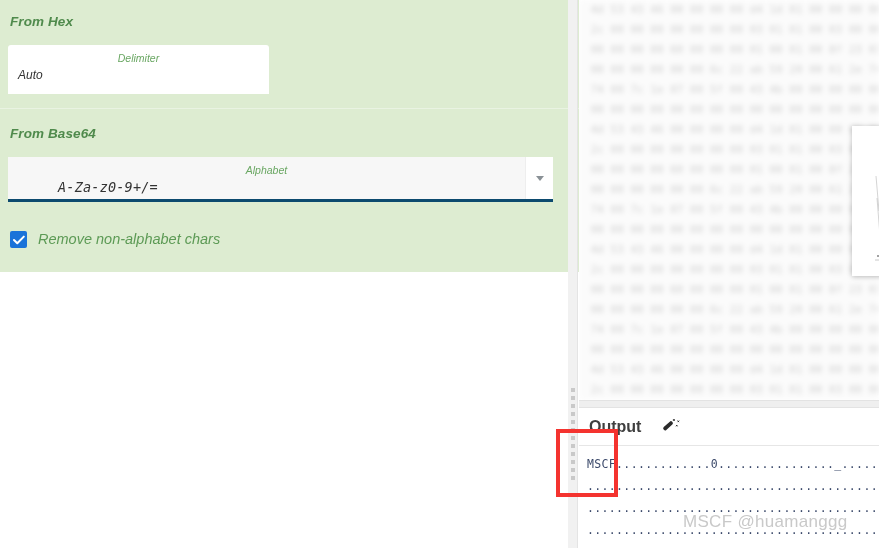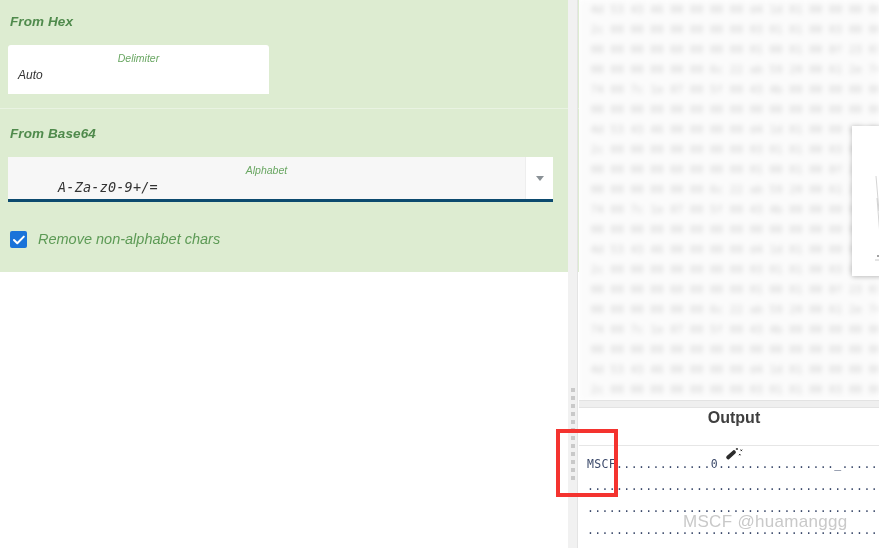--- a/index.html
+++ b/index.html
@@ -194,21 +194,20 @@
     background: #ffffff;
   }
   #output-header {
     position: relative;
     height: 37px;
     display: flex;
     align-items: center;
     padding-left: 10px;
     gap: 20px;
     border-bottom: 1px solid #e6e6e6;
-    flex-direction: column;
   }
   #output-title {
     font-size: 16px;
     font-weight: bold;
     color: #3f3f3f;
   }
   #magic-icon { width: 20px; height: 18px; display: block; }
   #output-body {
     position: relative;
     padding: 7px 0 0 8px;

